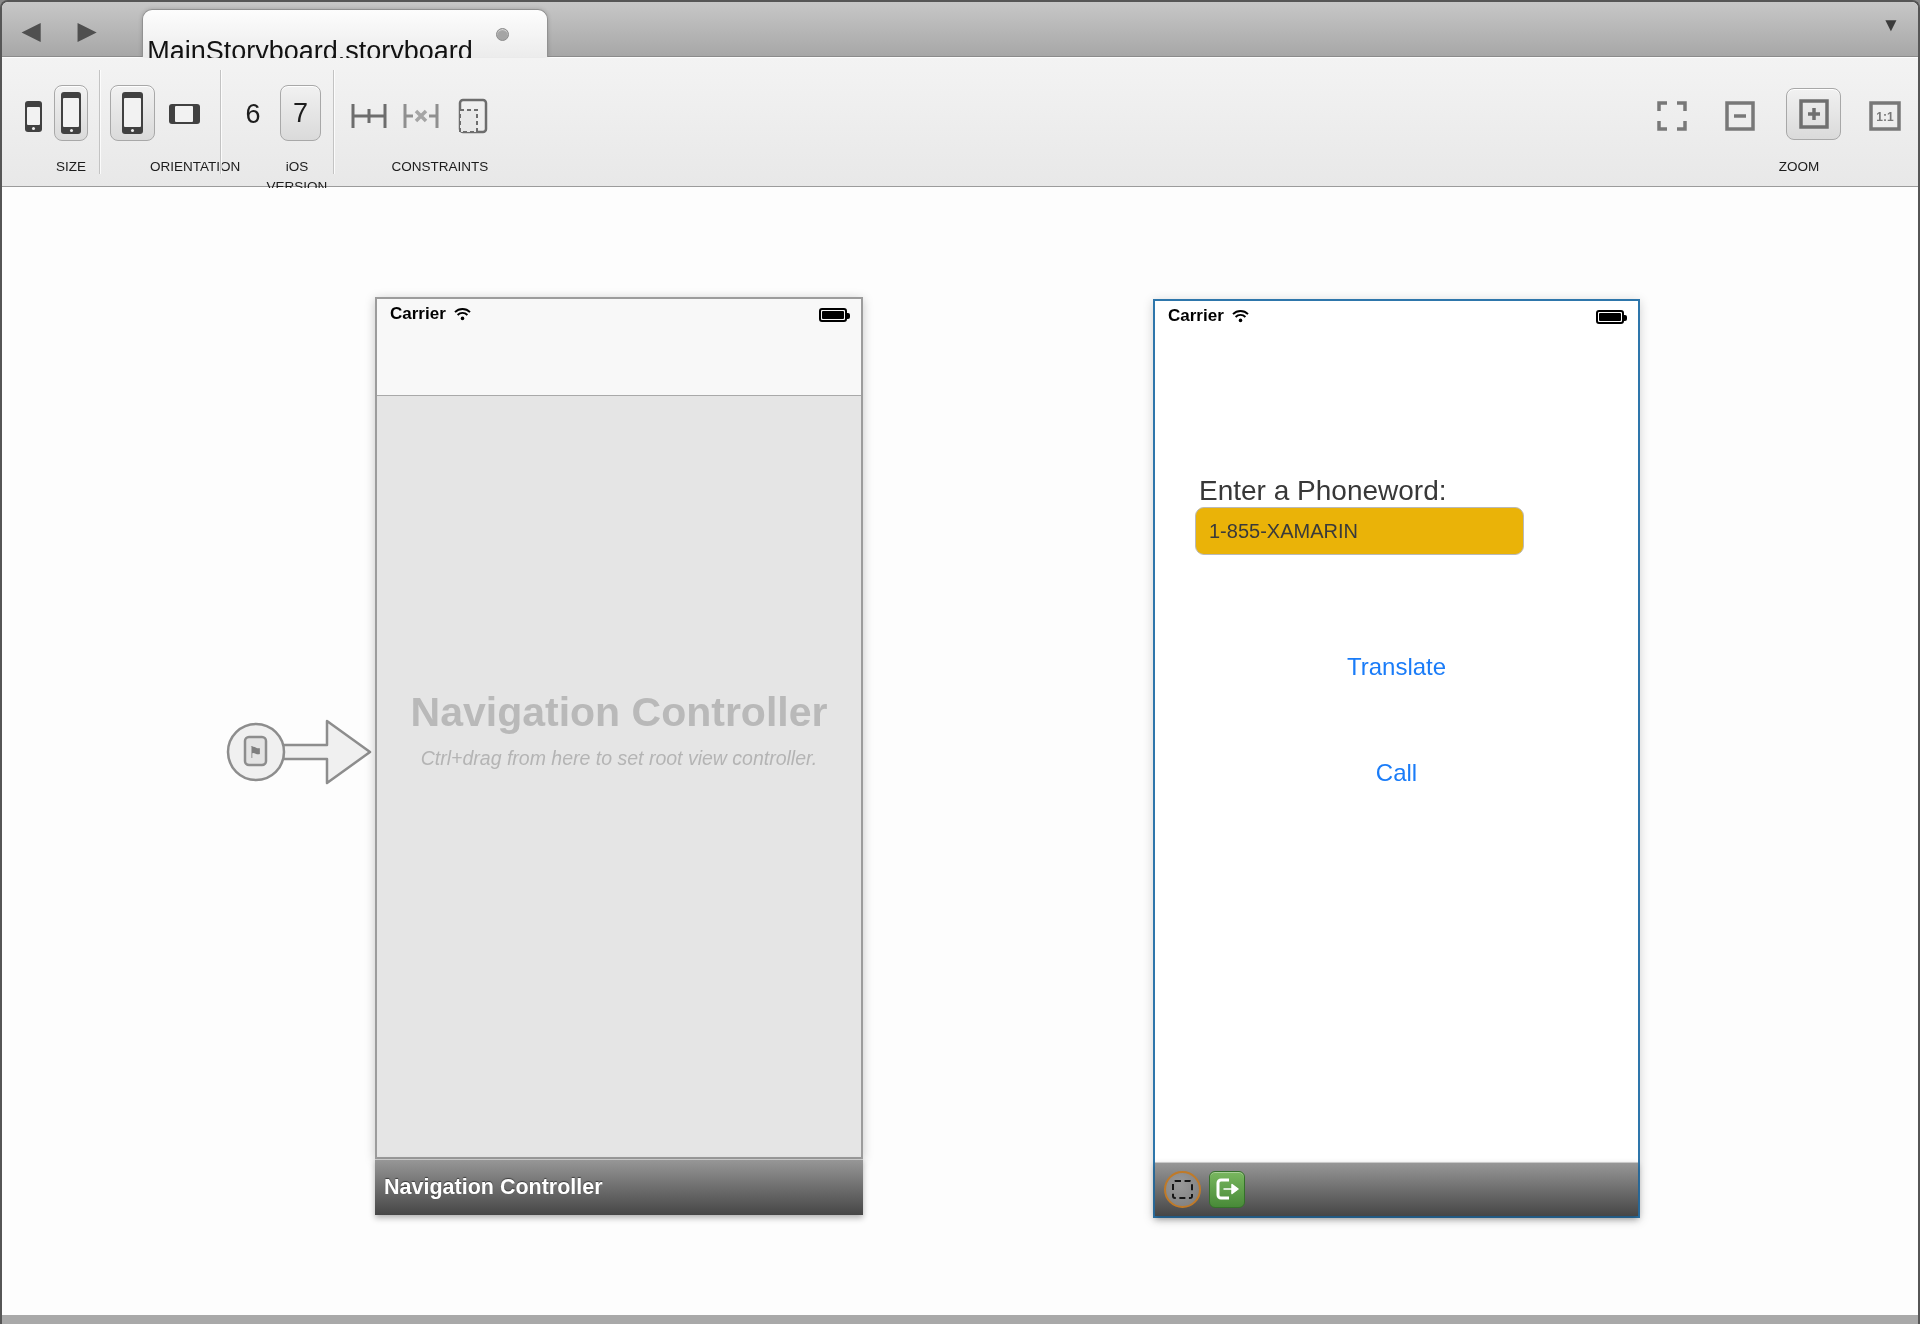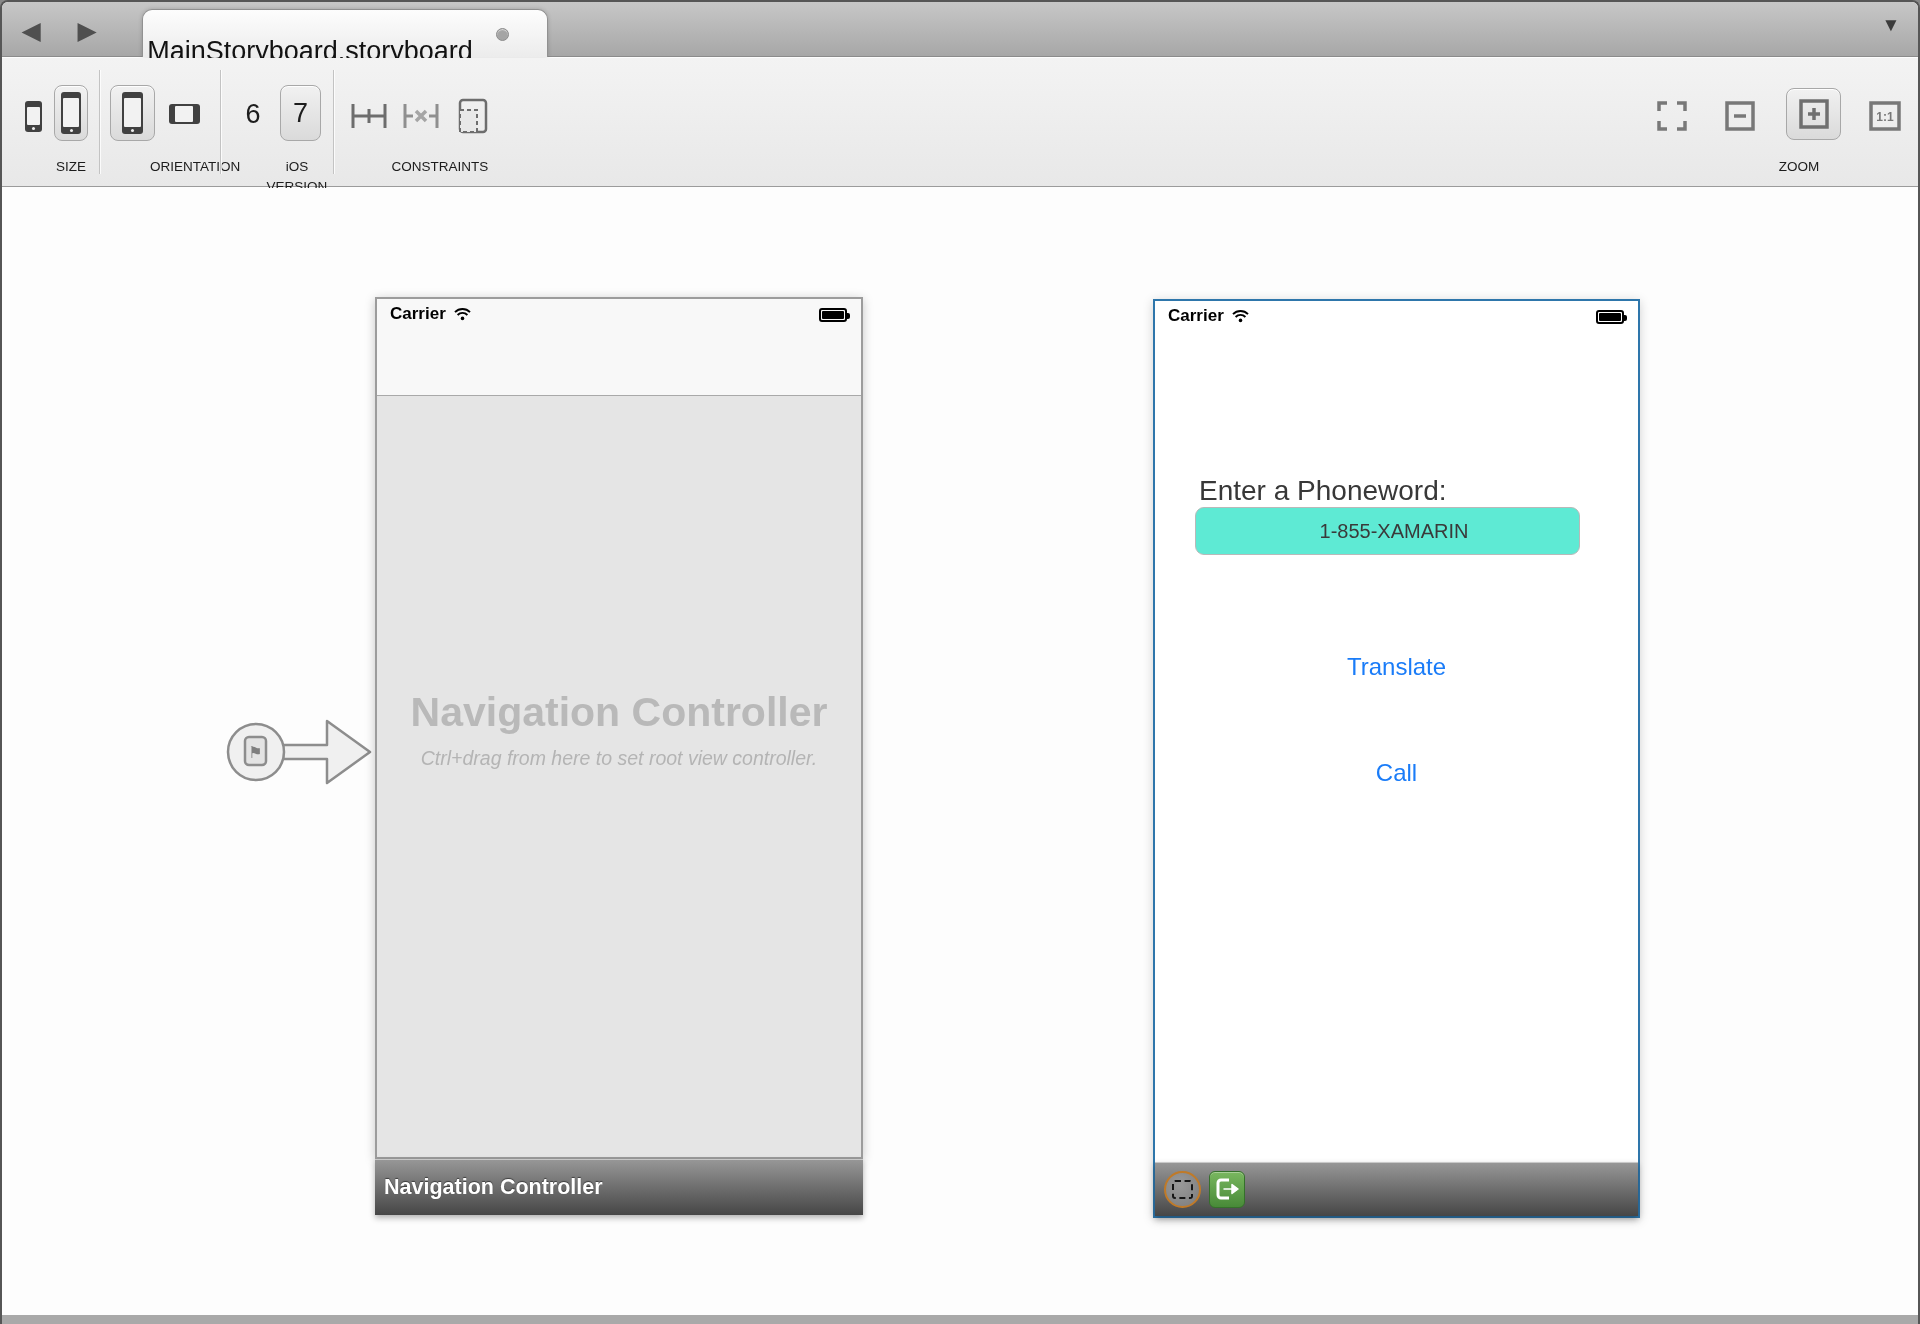--- a/index.html
+++ b/index.html
@@ -72,23 +72,23 @@
   .dock-title { font-size:21.5px; font-weight:bold; color:#fff; text-shadow:0 -1px 1px rgba(0,0,0,.5); }
 
   
   .ivc-arrow { position:absolute; left:221px; top:519px; }
 
   
   .pw { position:absolute; left:1151px; top:111px; width:487px; height:919px;
         border:2px solid #2e76ab; background:#fff; box-shadow:0 2px 10px rgba(0,0,0,.18); }
   .pw .sbar { border-bottom:none; background:#fff; height:40px; }
   .pw-label { position:absolute; left:44px; top:130px; font-size:28px; color:#383838;margin-top:44px; }
-  .pw-field { position:absolute; left:40px; top:206px; width:385px; height:48px;
-              border:1.5px solid #b9b9b9; border-radius:9px; background:#5eead4;
-              font-family:"Liberation Sans",sans-serif; font-size:20px; color:#3a3a3a; padding-left:13px;text-align:center; }
+  .pw-field { position:absolute; left:40px; top:206px; width:329px; height:48px;
+              border:1.5px solid #b9b9b9; border-radius:9px; background:#eab308;
+              font-family:"Liberation Sans",sans-serif; font-size:20px; color:#3a3a3a; padding-left:13px; }
   .pw-link { position:absolute; left:0; width:100%; border:none; background:transparent;
              text-align:center; font-size:24px; color:#1a7cf8; font-family:"Liberation Sans",sans-serif; cursor:default; }
   .pw-translate { top:352px; }
   .pw-call { top:458px; }
   .pw .dockbar { position:absolute; left:0; bottom:0; width:100%; height:54px; padding-left:9px; gap:8px; }
   .vc-dashed { width:37px; height:37px; border-radius:50%; border:2px solid #c07a28;
                background:radial-gradient(circle at 40% 35%, #9a9a9a, #7c7c7c);
                display:flex; align-items:center; justify-content:center; }
   .vc-dashed .dsq { width:21px; height:19px; border:2.5px dashed #161616; border-radius:3px; }
   .exit-segue { width:36px; height:37px; border-radius:6px; border:1px solid #35702b;

